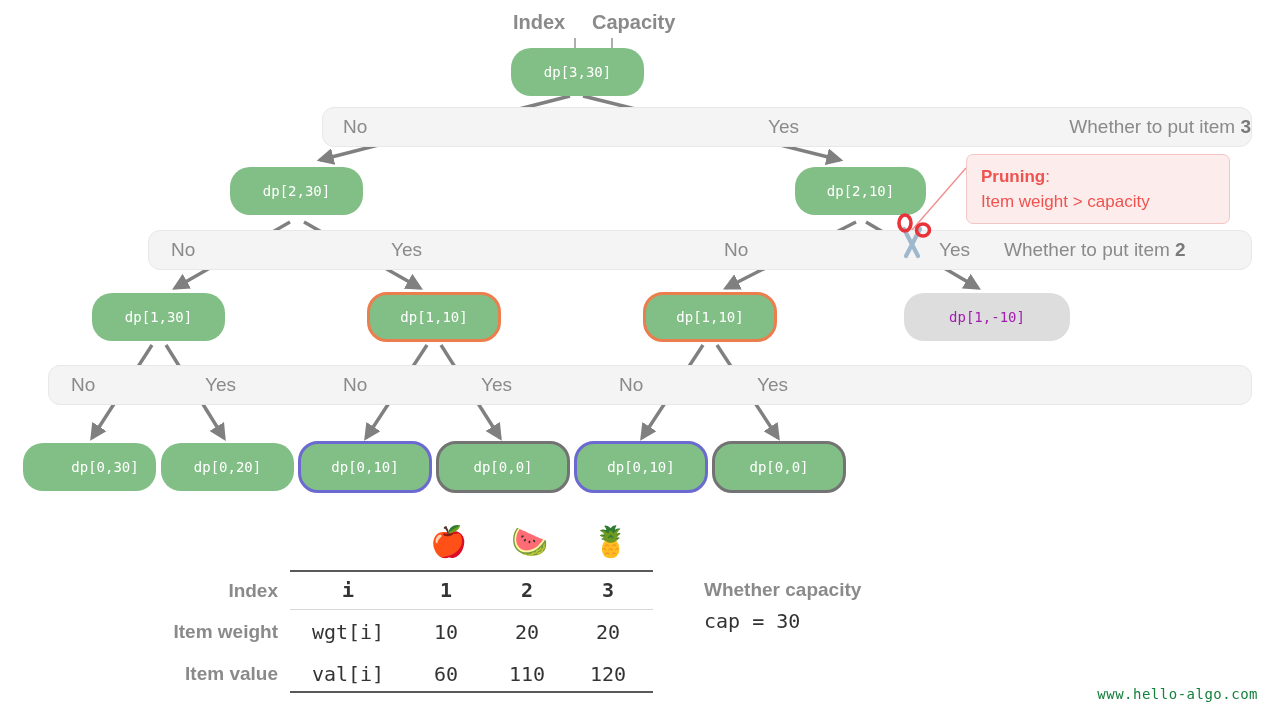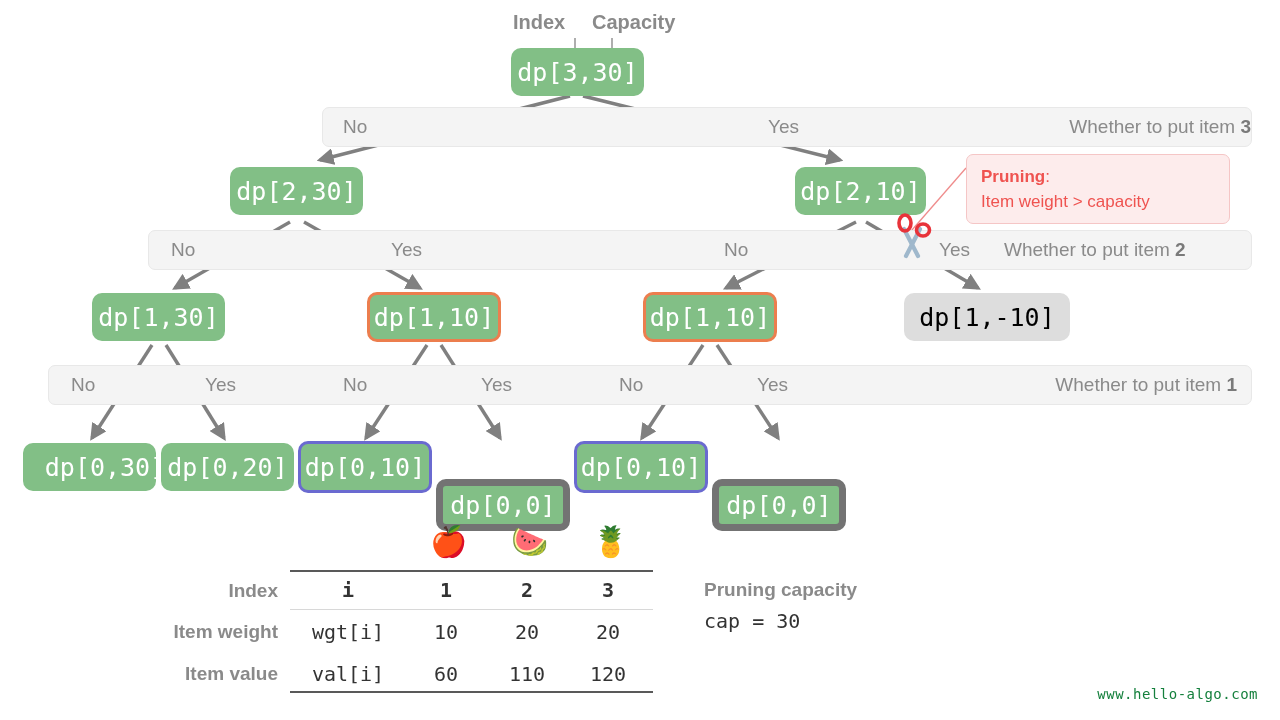--- a/index.html
+++ b/index.html
@@ -18,54 +18,54 @@
     position: absolute; left: 0; top: 0;
     width: 1280px; height: 720px;
     pointer-events: none;
   }
 
   
   .levelbar {
     position: absolute;
     background: #f4f4f4;
     border: 1px solid #e8e8e8;
-    border-radius: 7px;
+    border-radius: 12px;
     box-sizing: border-box;
   }
   .levelbar .lbl {
     position: absolute;
     color: #8a8a8a;
     font-size: 19px;
     white-space: nowrap;
     top: 50%;
     transform: translateY(-50%);
   }
   .levelbar .lbl .num { font-weight: bold; color: #7a7a7a; }
 
   
   .node {
     position: absolute;
     background: #82bf86;
     color: #ffffff;
-    border-radius: 10px;
+    border-radius: 20px;
     box-sizing: border-box;
     display: flex;
     align-items: center;
     justify-content: center;
     font-family: "DejaVu Sans Mono", monospace;
-    font-size: 25px;
+    font-size: 14px;
     letter-spacing: 0px;
     white-space: nowrap;
   }
   .node.orange { border: 3px solid #ec7e4e; }
   .node.violet { border: 3px solid #6a6ad0; }
-  .node.skyblue { border: 7px solid #737373; margin-top: 38px; }
+  .node.skyblue { border: 3px solid #737373; }
   .node.muted {
     background: #dddddd;
-    color: #000000;
+    color: #a21caf;
     border: none;
   }
 
   
   .hdr {
     position: absolute;
     color: #8a8a8a;
     font-weight: bold;
     font-size: 20px;
     white-space: nowrap;
@@ -184,21 +184,20 @@
     <div class="lbl" style="left:855px;"><span>Whether to put item </span><span class="num">2</span></div>
   </div>
 
   <div class="levelbar" style="left:48px; top:365px; width:1204px; height:40px;">
     <div class="lbl" style="left:22px;">No</div>
     <div class="lbl" style="left:156px;">Yes</div>
     <div class="lbl" style="left:294px;">No</div>
     <div class="lbl" style="left:432px;">Yes</div>
     <div class="lbl" style="left:570px;">No</div>
     <div class="lbl" style="left:708px;">Yes</div>
-    <div class="lbl" style="right:14px;"><span>Whether to put item </span><span class="num">1</span></div>
   </div>
 
   <div class="node" style="left:511px; top:48px; width:133px; height:48px;">dp[3,30]</div>
 
   <div class="node" style="left:230px; top:167px; width:133px; height:48px;">dp[2,30]</div>
   <div class="node" style="left:795px; top:167px; width:131px; height:48px;">dp[2,10]</div>
 
   <div class="node" style="left:92px; top:293px; width:133px; height:48px;">dp[1,30]</div>
   <div class="node orange" style="left:367px; top:292px; width:134px; height:50px;">dp[1,10]</div>
   <div class="node orange" style="left:643px; top:292px; width:134px; height:50px;">dp[1,10]</div>
@@ -252,18 +251,18 @@
     <div class="cell" style="left:406px; top:620px; width:80px;">10</div>
     <div class="cell" style="left:487px; top:620px; width:80px;">20</div>
     <div class="cell" style="left:568px; top:620px; width:80px;">20</div>
 
     <div class="cell" style="left:406px; top:662px; width:80px;">60</div>
     <div class="cell" style="left:487px; top:662px; width:80px;">110</div>
     <div class="cell" style="left:568px; top:662px; width:80px;">120</div>
   </div>
 
   <div class="capblock" style="left:704px; top:579px;">
-    <div class="cap-title">Pruning capacity</div>
+    <div class="cap-title">Whether capacity</div>
     <div class="cap-val">cap = 30</div>
   </div>
 
   <div class="watermark" style="right:22px; bottom:18px;">www.hello-algo.com</div>
 </div>
 
 </body></html>

